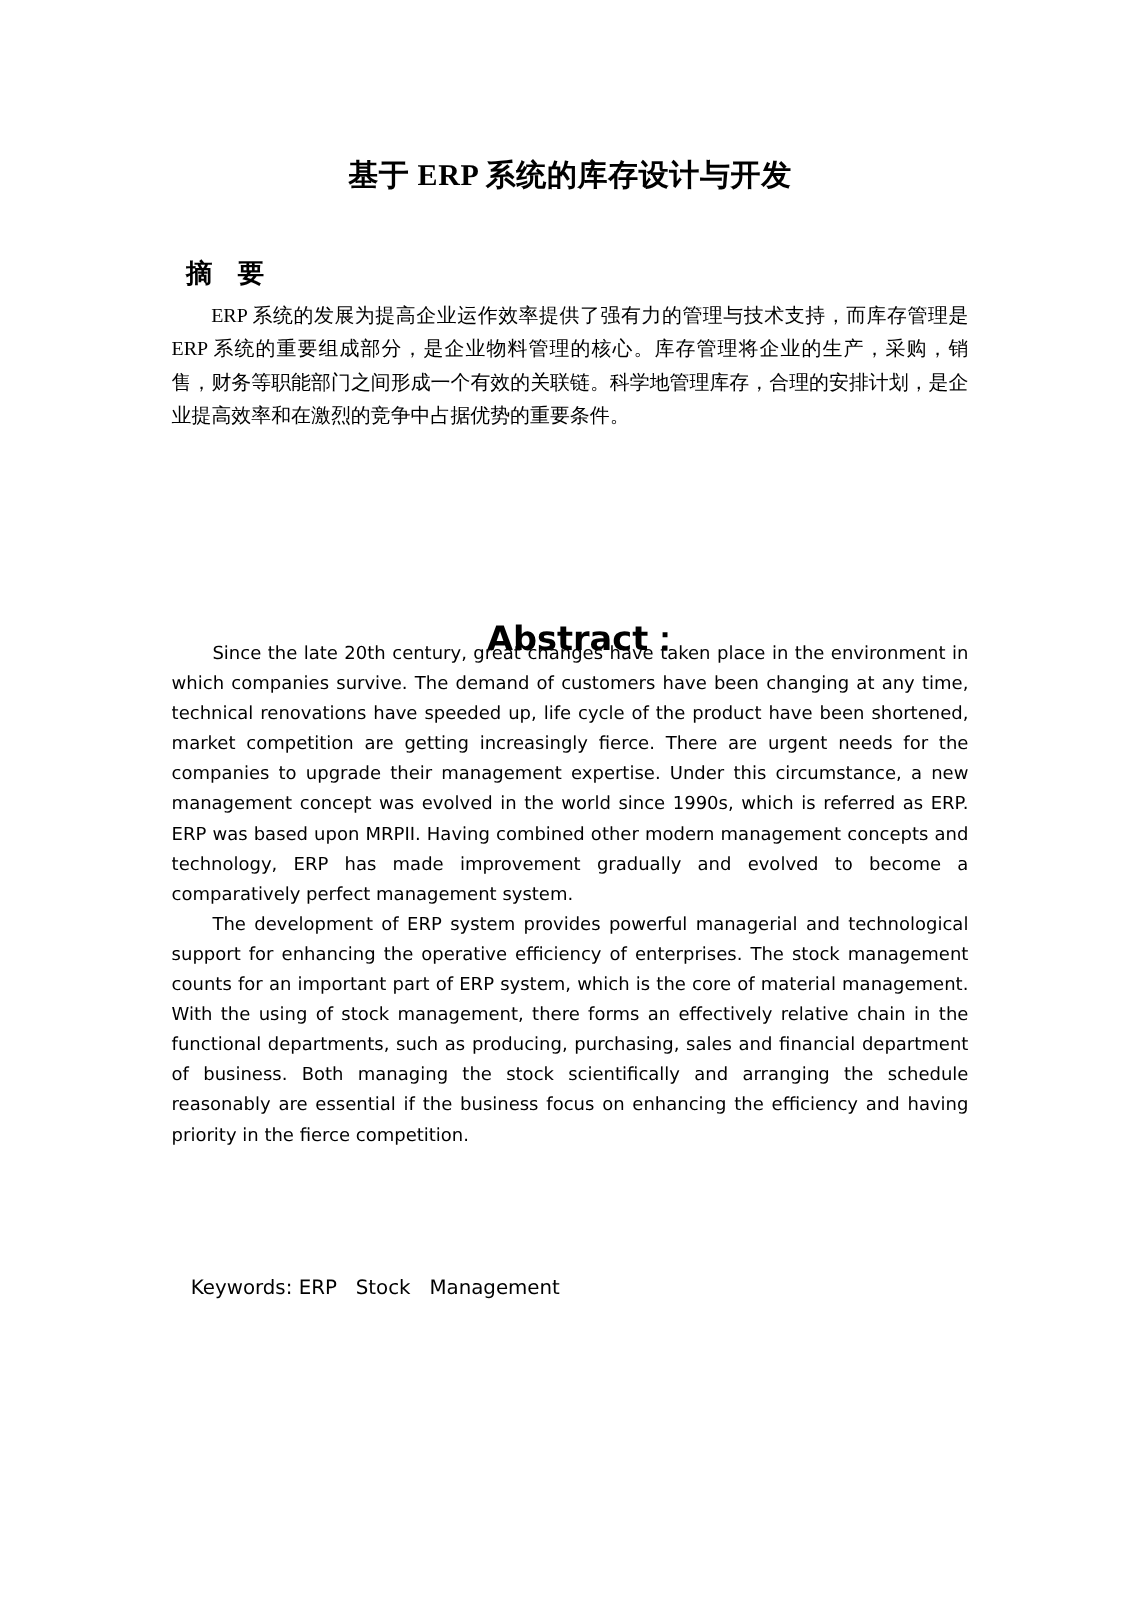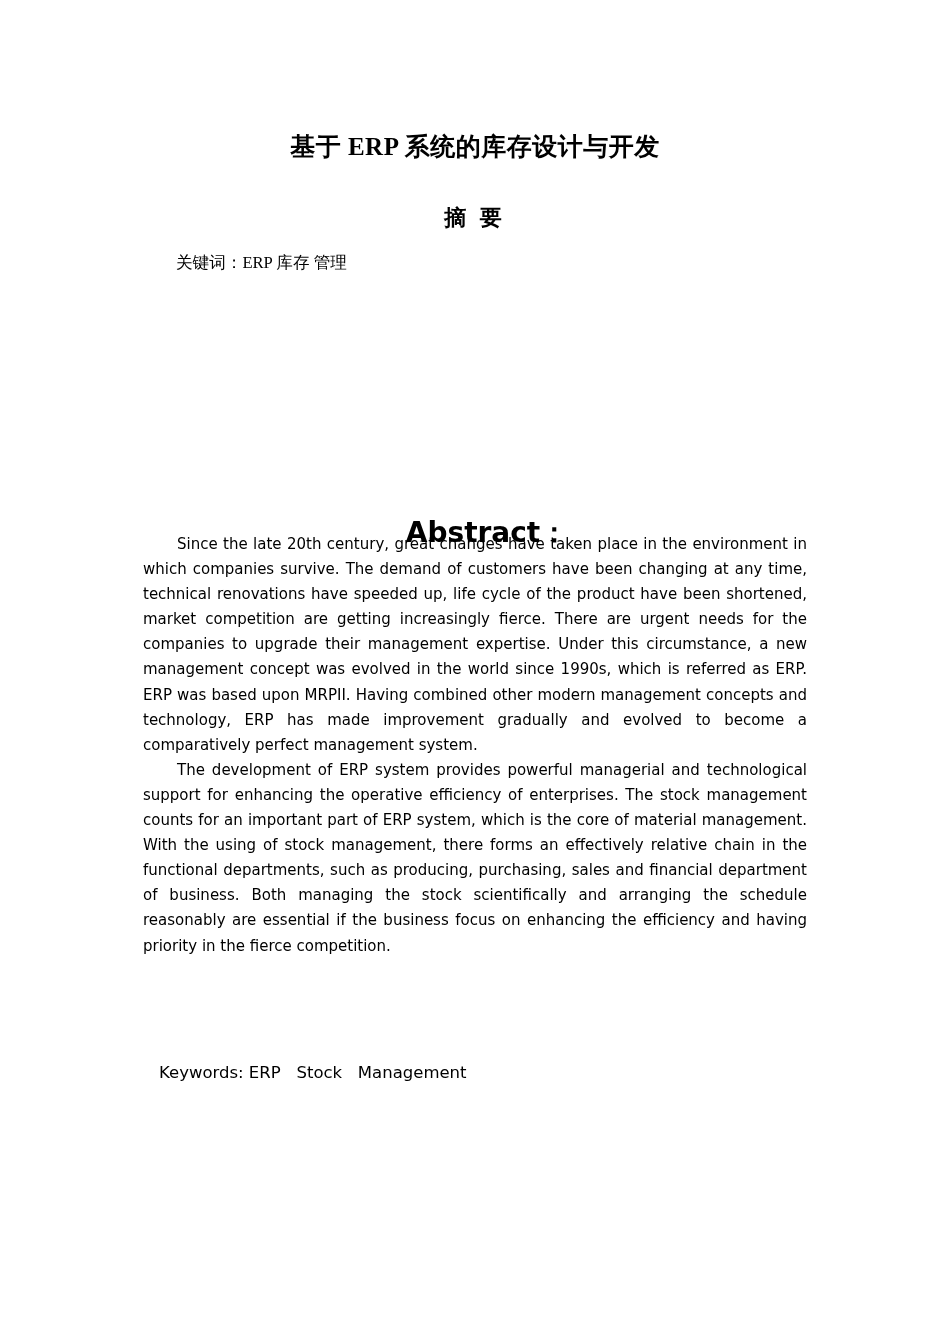--- a/index.html
+++ b/index.html
@@ -50,23 +50,23 @@
     left: 0;
     width: 664px;
   }
 
   
   .cn-heading {
     position: absolute;
     top: 203px;
     left: 0;
     width: 664px;
-    margin: 0;
-    text-align: center;
-    font-family: Liberation Serif, serif;
+    margin: 12px;
+    text-align: left;
+    font-family: Liberation Mono, monospace;
     font-weight: bold;
     font-size: 22px;
     line-height: 30px;
     letter-spacing: 4px;
   }
 
   
   .cn-body {
     position: absolute;
     top: 249px;
@@ -142,21 +142,21 @@
 
 <div class="page">
 
   <div class="content">
 
     <h1 class="doc-title">基于 ERP 系统的库存设计与开发</h1>
 
     <h2 class="cn-heading">摘 要</h2>
 
     <div class="cn-body">
-      <p class="cn-keywords">关键词：ERP 库存 管理</p>
+      <p>ERP 系统的发展为提高企业运作效率提供了强有力的管理与技术支持，而库存管理是 ERP 系统的重要组成部分，是企业物料管理的核心。库存管理将企业的生产，采购，销售，财务等职能部门之间形成一个有效的关联链。科学地管理库存，合理的安排计划，是企业提高效率和在激烈的竞争中占据优势的重要条件。</p>
     </div>
 
     <h2 class="en-heading">Abstract：</h2>
 
     <div class="en-body">
       <p>Since the late 20th century, great changes have taken place in the environment in which companies survive. The demand of customers have been changing at any time, technical renovations have speeded up, life cycle of the product have been shortened, market competition are getting increasingly fierce. There are urgent needs for the companies to upgrade their management expertise. Under this circumstance, a new management concept was evolved in the world since 1990s, which is referred as ERP. ERP was based upon MRPII. Having combined other modern management concepts and technology, ERP has made improvement gradually and evolved to become a comparatively perfect management system.</p>
       <p>The development of ERP system provides powerful managerial and technological support for enhancing the operative efficiency of enterprises. The stock management counts for an important part of ERP system, which is the core of material management. With the using of stock management, there forms an effectively relative chain in the functional departments, such as producing, purchasing, sales and financial department of business. Both managing the stock scientifically and arranging the schedule reasonably are essential if the business focus on enhancing the efficiency and having priority in the fierce competition.</p>
     </div>
 
     <p class="en-keywords">Keywords: ERP   Stock   Management</p>

